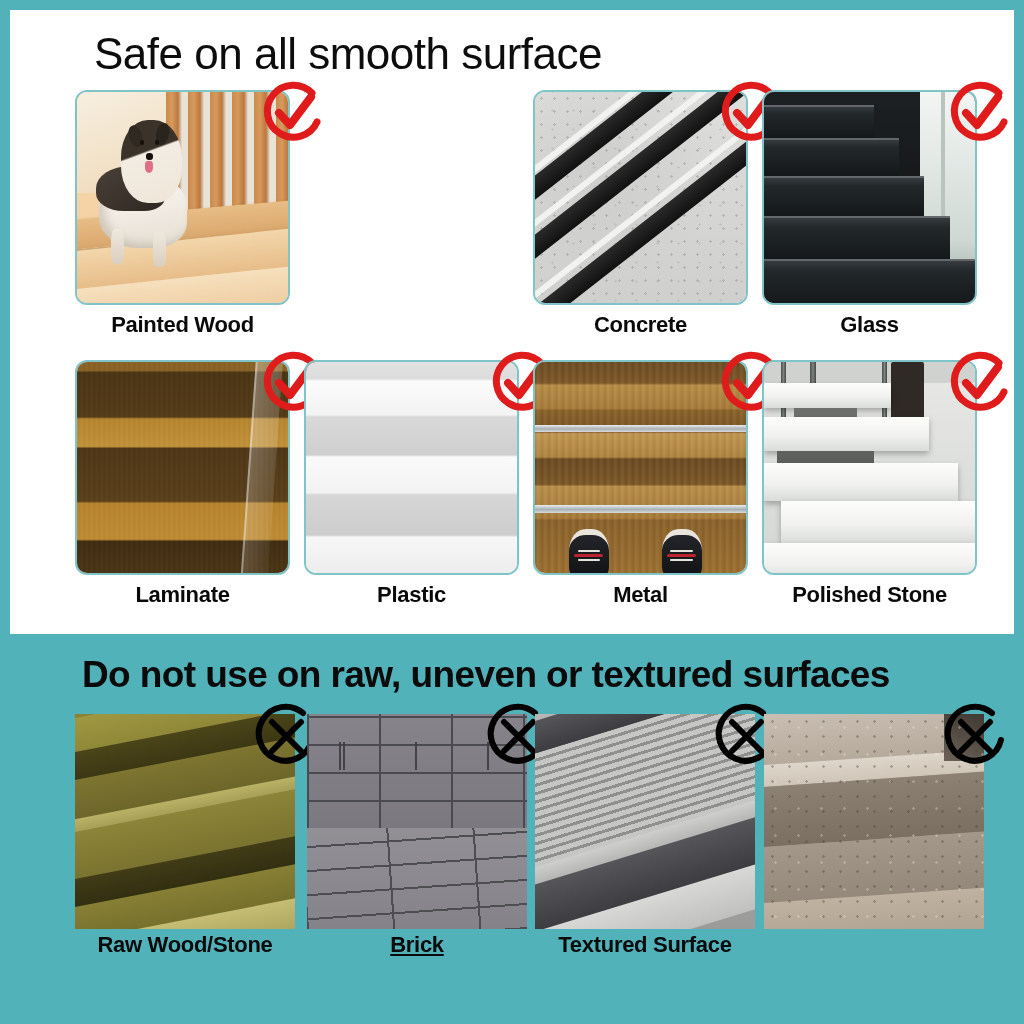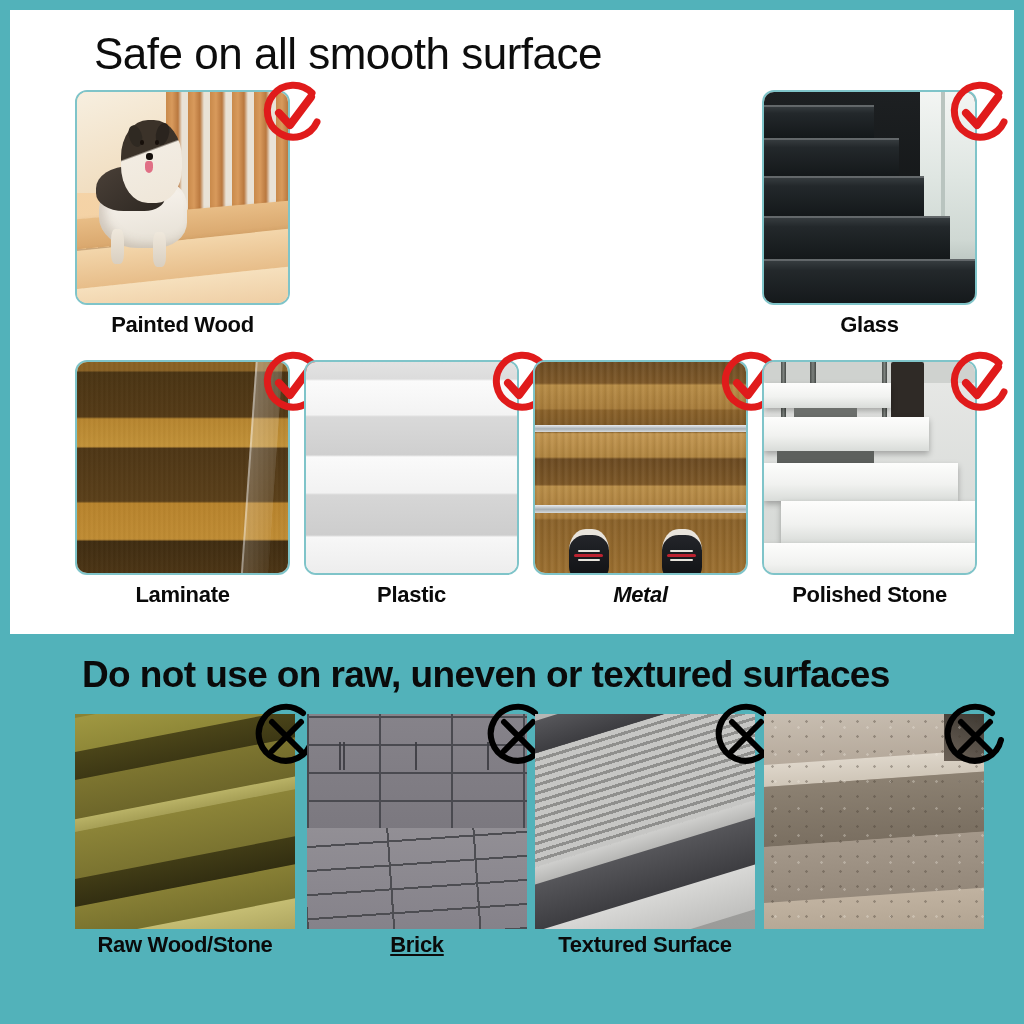--- a/index.html
+++ b/index.html
@@ -482,20 +482,40 @@
       <div class="mark" style="left:182px; top:-10px;">
         <svg viewBox="0 0 72 72">
           <path d="M55 13 A26 26 0 1 0 60 42" fill="none" stroke="#e01b1b" stroke-width="7" stroke-linecap="round"></path>
           <path d="M22 33 L33 45 L54 17" fill="none" stroke="#e01b1b" stroke-width="8" stroke-linecap="round" stroke-linejoin="round"></path>
         </svg>
       </div>
       <div class="cap safe-cap" style="width:215px;text-align:center;">Painted Wood</div>
     </div>
 
 
+    <div class="cell" style="left:523px; top:80px; width:224px; height:250px;">
+      <div class="thumb rounded" style="width:215px;height:215px;">
+        <div class="ph ph-concrete">
+          <div class="conc-noise"></div>
+          <div class="conc-edge" style="top:-4%"></div>
+          <div class="conc-strip" style="top:2%"></div>
+          <div class="conc-edge" style="top:22%"></div>
+          <div class="conc-strip" style="top:30%"></div>
+          <div class="conc-edge" style="top:56%"></div>
+          <div class="conc-strip" style="top:64%"></div>
+        </div>
+      </div>
+      <div class="mark" style="left:182px; top:-10px;">
+        <svg viewBox="0 0 72 72">
+          <path d="M55 13 A26 26 0 1 0 60 42" fill="none" stroke="#e01b1b" stroke-width="7" stroke-linecap="round"></path>
+          <path d="M22 33 L33 45 L54 17" fill="none" stroke="#e01b1b" stroke-width="8" stroke-linecap="round" stroke-linejoin="round"></path>
+        </svg>
+      </div>
+      <div class="cap safe-cap" style="width:215px;">Concrete</div>
+    </div>
 
     <div class="cell" style="left:752px; top:80px; width:224px; height:250px;">
       <div class="thumb rounded" style="width:215px;height:215px;">
         <div class="ph ph-glass">
           <div class="glass-window"></div>
           <div class="g-step" style="left:0; top:6%;  width:52%; height:16%;"></div>
           <div class="g-step" style="left:0; top:22%; width:64%; height:18%;"></div>
           <div class="g-step" style="left:0; top:40%; width:76%; height:19%;"></div>
           <div class="g-step" style="left:0; top:59%; width:88%; height:20%;"></div>
           <div class="g-step" style="left:0; top:79%; width:100%; height:22%;"></div>
@@ -556,21 +576,21 @@
               <div class="lace lace2"></div>
             </div>
         </div>
       </div>
       <div class="mark" style="left:182px; top:-10px;">
         <svg viewBox="0 0 72 72">
           <path d="M55 13 A26 26 0 1 0 60 42" fill="none" stroke="#e01b1b" stroke-width="7" stroke-linecap="round"></path>
           <path d="M22 33 L33 45 L54 17" fill="none" stroke="#e01b1b" stroke-width="8" stroke-linecap="round" stroke-linejoin="round"></path>
         </svg>
       </div>
-      <div class="cap safe-cap" style="width:215px;font-style:italic;">Metal</div>
+      <div class="cap safe-cap" style="width:215px;">Metal</div>
     </div>
 
     <div class="cell" style="left:752px; top:350px; width:224px; height:250px;">
       <div class="thumb rounded" style="width:215px;height:215px;">
         <div class="ph ph-stone">
           <div class="st-dark" style="left:0; top:0; width:100%; height:10%; background:#cfd2cf;"></div>
           <div class="st-dark" style="left:60%; top:0; width:16%; height:30%;"></div>
           <div class="st-post" style="left:8%;  top:0; height:56%;"></div>
           <div class="st-post" style="left:22%; top:0; height:30%;"></div>
           <div class="st-post" style="left:56%; top:0; height:36%;"></div>

